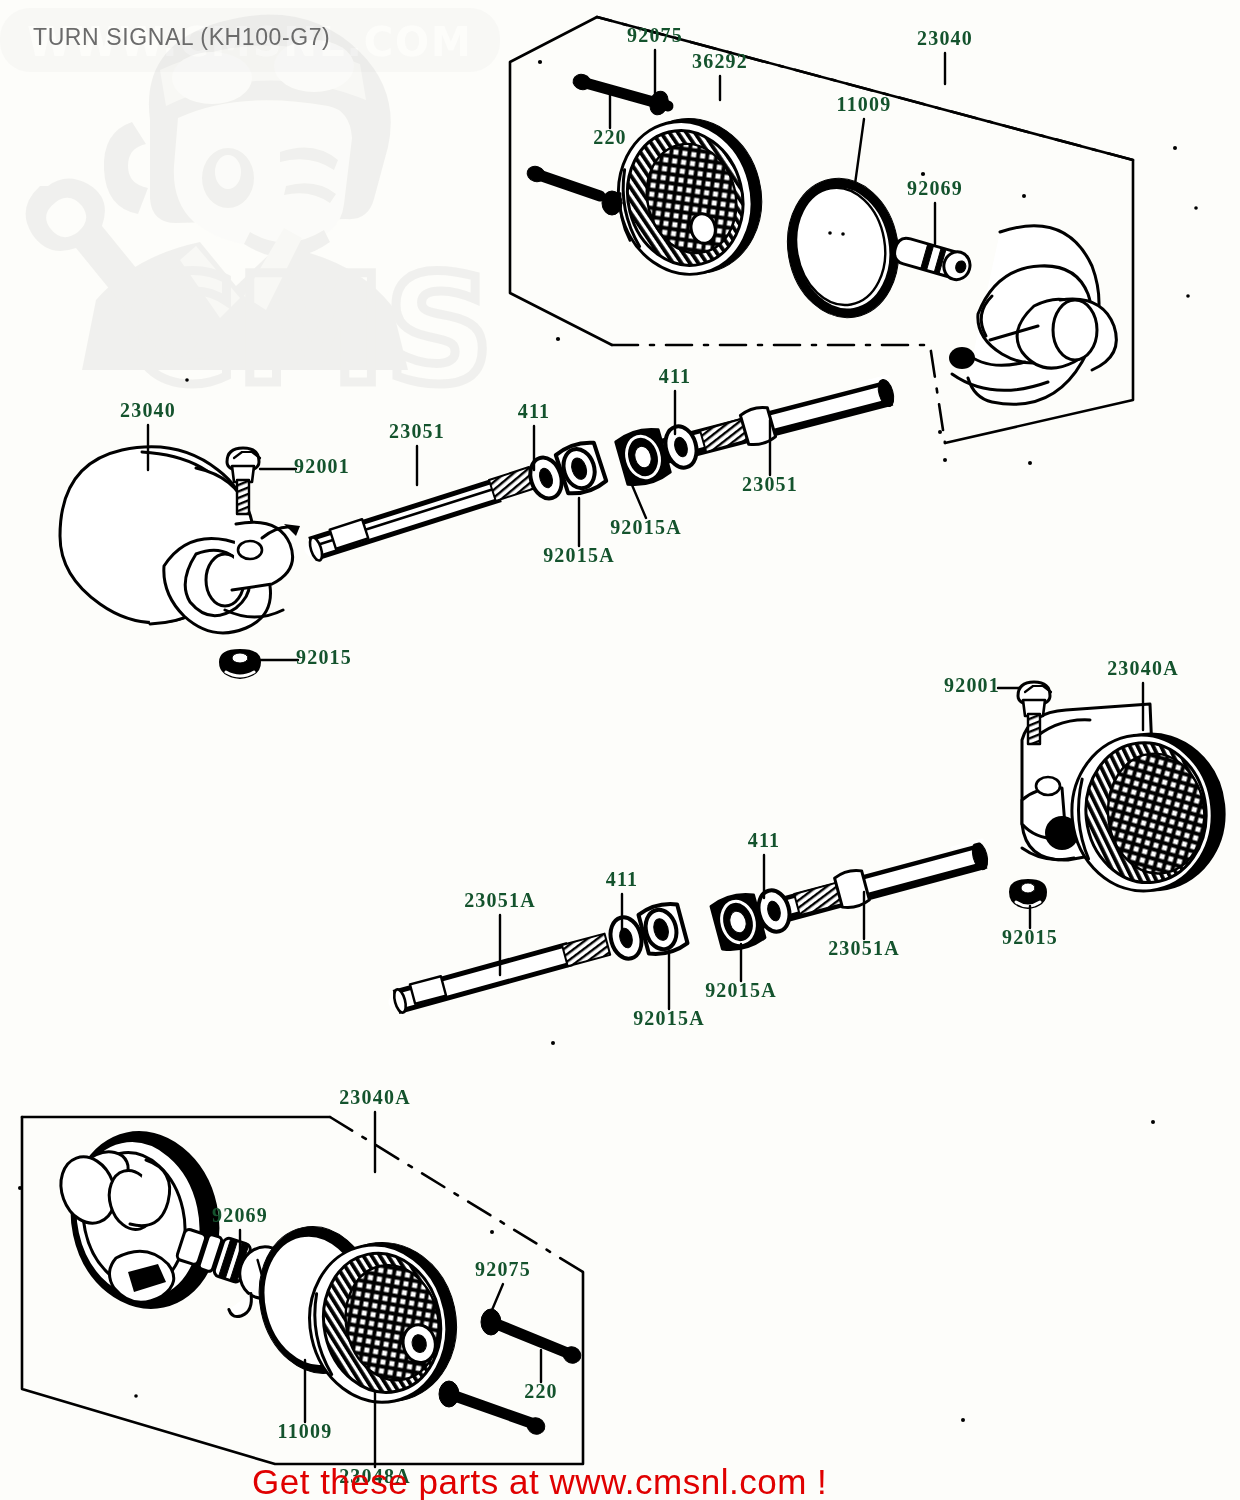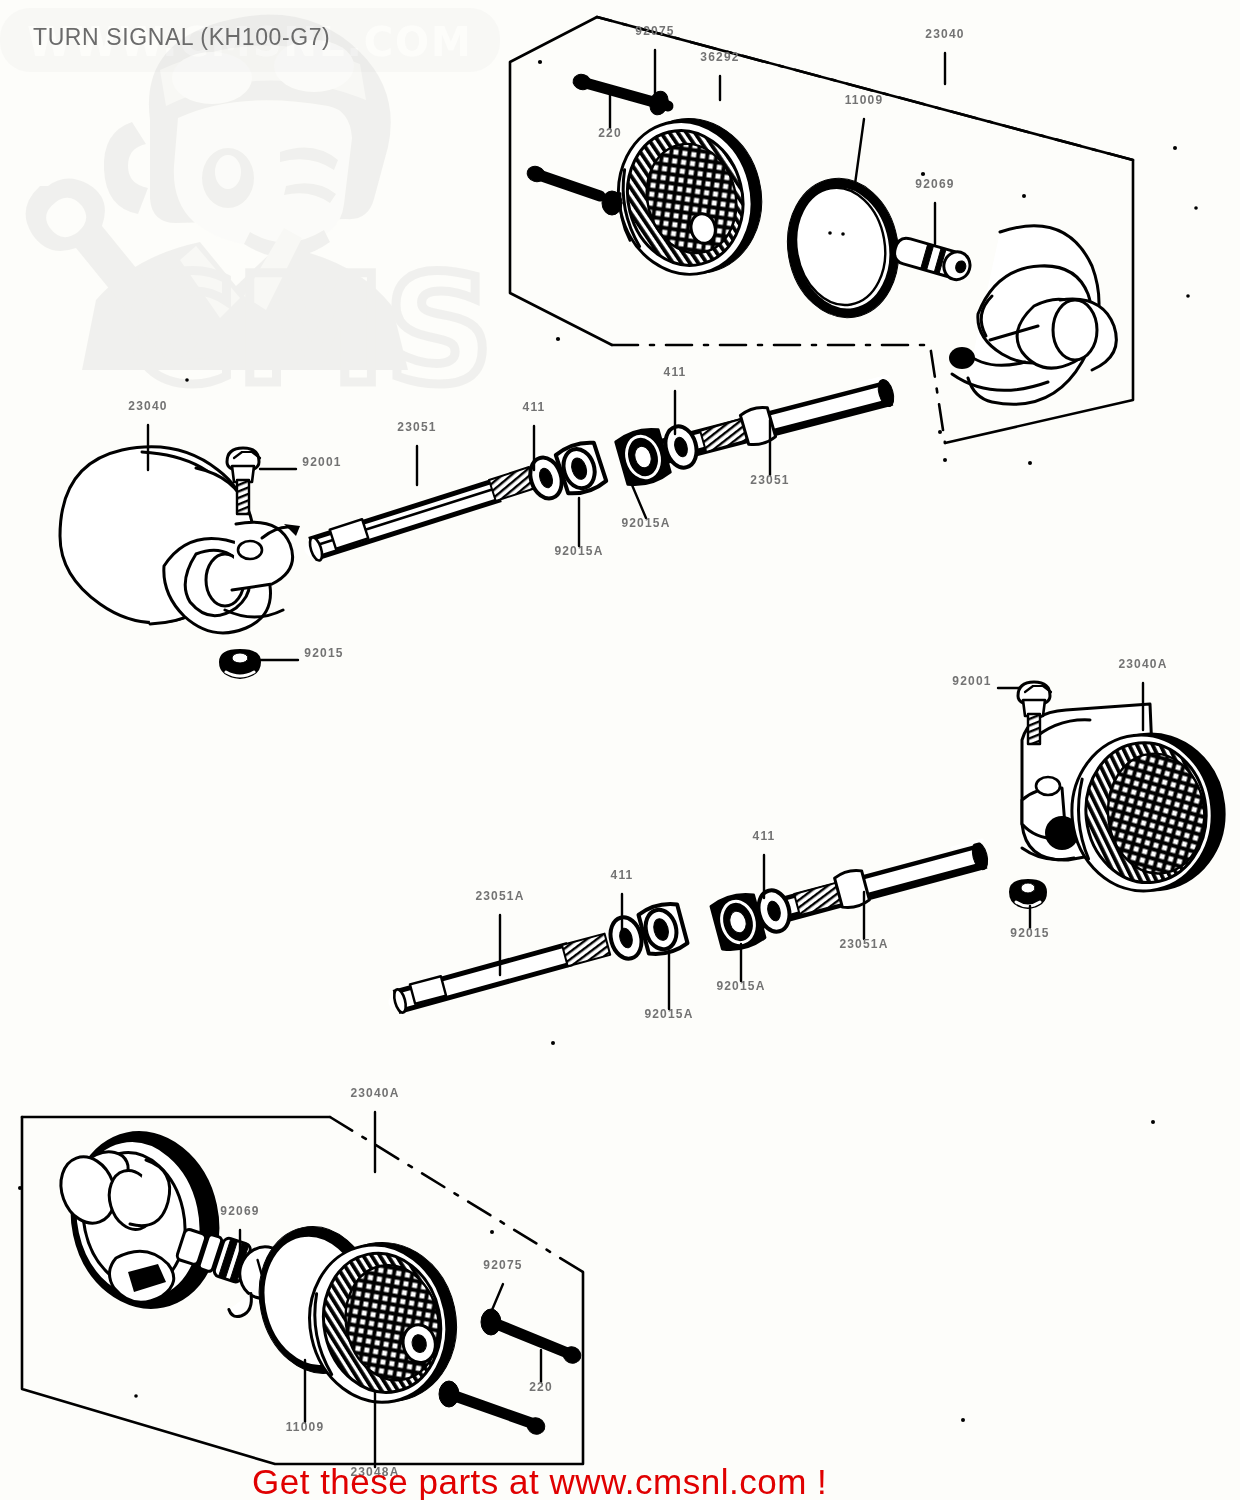--- a/index.html
+++ b/index.html
@@ -4,22 +4,22 @@
 <style>
   html,body{margin:0;padding:0;background:#fdfdfa;}
   body{width:1240px;height:1500px;position:relative;overflow:hidden;
        font-family:"Liberation Sans",sans-serif;}
   #stage{position:absolute;left:0;top:0;width:1240px;height:1500px;}
   #stage svg{position:absolute;left:0;top:0;}
   .title{position:absolute;left:33px;top:24px;font-size:23px;color:#6b6b6b;
          letter-spacing:.6px;white-space:nowrap;}
   .footer{position:absolute;left:252px;top:1462px;font-size:35px;color:#e00000;
           white-space:nowrap;letter-spacing:.5px;}
-  .lbl{position:absolute;font-family:Liberation Sans, sans-serif;font-weight:bold;
-       font-size:12px;color:#737373;white-space:nowrap;letter-spacing:1.2px;
+  .lbl{position:absolute;font-family:Liberation Serif, serif;font-weight:bold;
+       font-size:20px;color:#14532d;white-space:nowrap;letter-spacing:1.2px;
        transform:translateX(-50%);}
   .wm{position:absolute;left:395px;top:545px;width:520px;height:420px;
       opacity:.12;pointer-events:none;}
   .wm2{position:absolute;left:395px;top:880px;width:500px;height:90px;
        opacity:.13;pointer-events:none;}
 </style>
 </head>
 <body>
 
 <div id="stage">

